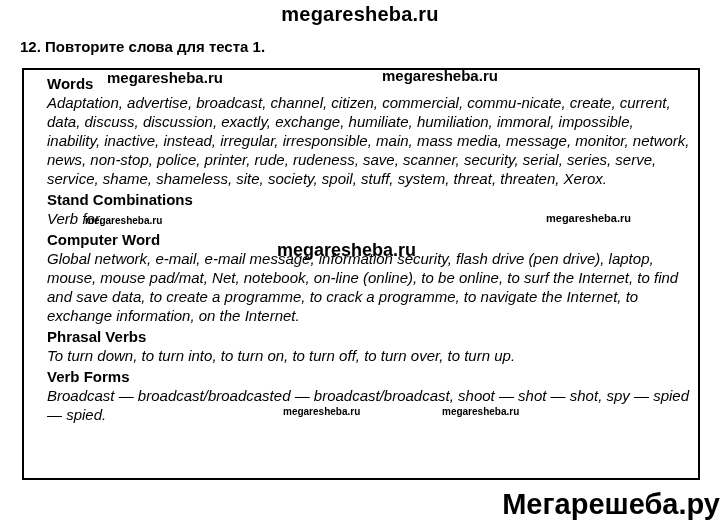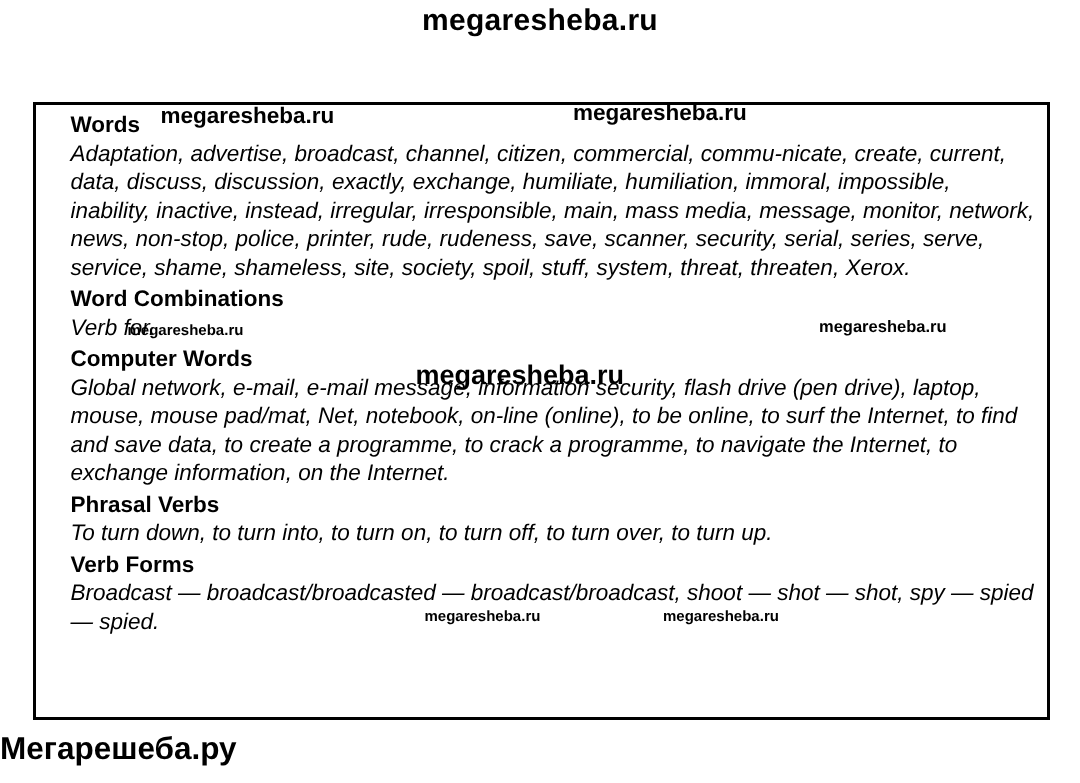--- a/index.html
+++ b/index.html
@@ -39,23 +39,23 @@
     font-weight: bold;
     margin-top: 2px;
   }
   .section-title.first { margin-top: 0; }
   .section-body { text-align: left; font-style: italic; }
   .footer-site {
     position: absolute;
     left: 0;
     right: 0;
     top: 488px;
-    text-align: left;
+    text-align: right;
     font-weight: bold;
-    font-size: 21px;
+    font-size: 29px;
   }
   .wm {
     position: absolute;
     font-weight: bold;
     white-space: nowrap;
     color: #000000;
   }
   .wm-a { left: 107px; top: 69px;  font-size: 15px; }
   .wm-b { left: 382px; top: 67px;  font-size: 15px; }
   .wm-c { left: 85px;  top: 215px; font-size: 10px; }
@@ -64,35 +64,36 @@
   .wm-f { left: 283px; top: 406px; font-size: 10px; }
   .wm-g { left: 442px; top: 406px; font-size: 10px; }
 </style>
 </head>
 <body>
 
 <div class="page">
 
   <div class="top-site">megaresheba.ru</div>
 
+  <div class="task-heading">12. Повторите слова для теста 1.</div>
 
   <div class="content-box">
 
     <div class="section">
       <div class="section-title first">Words</div>
       <div class="section-body">Adaptation, advertise, broadcast, channel, citizen, commercial, commu-nicate, create, current, data, discuss, discussion, exactly, exchange, humiliate, humiliation, immoral, impossible, inability, inactive, instead, irregular, irresponsible, main, mass media, message, monitor, network, news, non-stop, police, printer, rude, rudeness, save, scanner, security, serial, series, serve, service, shame, shameless, site, society, spoil, stuff, system, threat, threaten, Xerox.</div>
     </div>
 
     <div class="section">
-      <div class="section-title">Word Combinations</div>
+      <div class="section-title">Stand Combinations</div>
       <div class="section-body">Verb for.</div>
     </div>
 
     <div class="section">
-      <div class="section-title">Computer Words</div>
+      <div class="section-title">Computer Word</div>
       <div class="section-body">Global network, e-mail, e-mail message, information security, flash drive (pen drive), laptop, mouse, mouse pad/mat, Net, notebook, on-line (online), to be online, to surf the Internet, to find and save data, to create a programme, to crack a programme, to navigate the Internet, to exchange information, on the Internet.</div>
     </div>
 
     <div class="section">
       <div class="section-title">Phrasal Verbs</div>
       <div class="section-body">To turn down, to turn into, to turn on, to turn off, to turn over, to turn up.</div>
     </div>
 
     <div class="section">
       <div class="section-title">Verb Forms</div>

